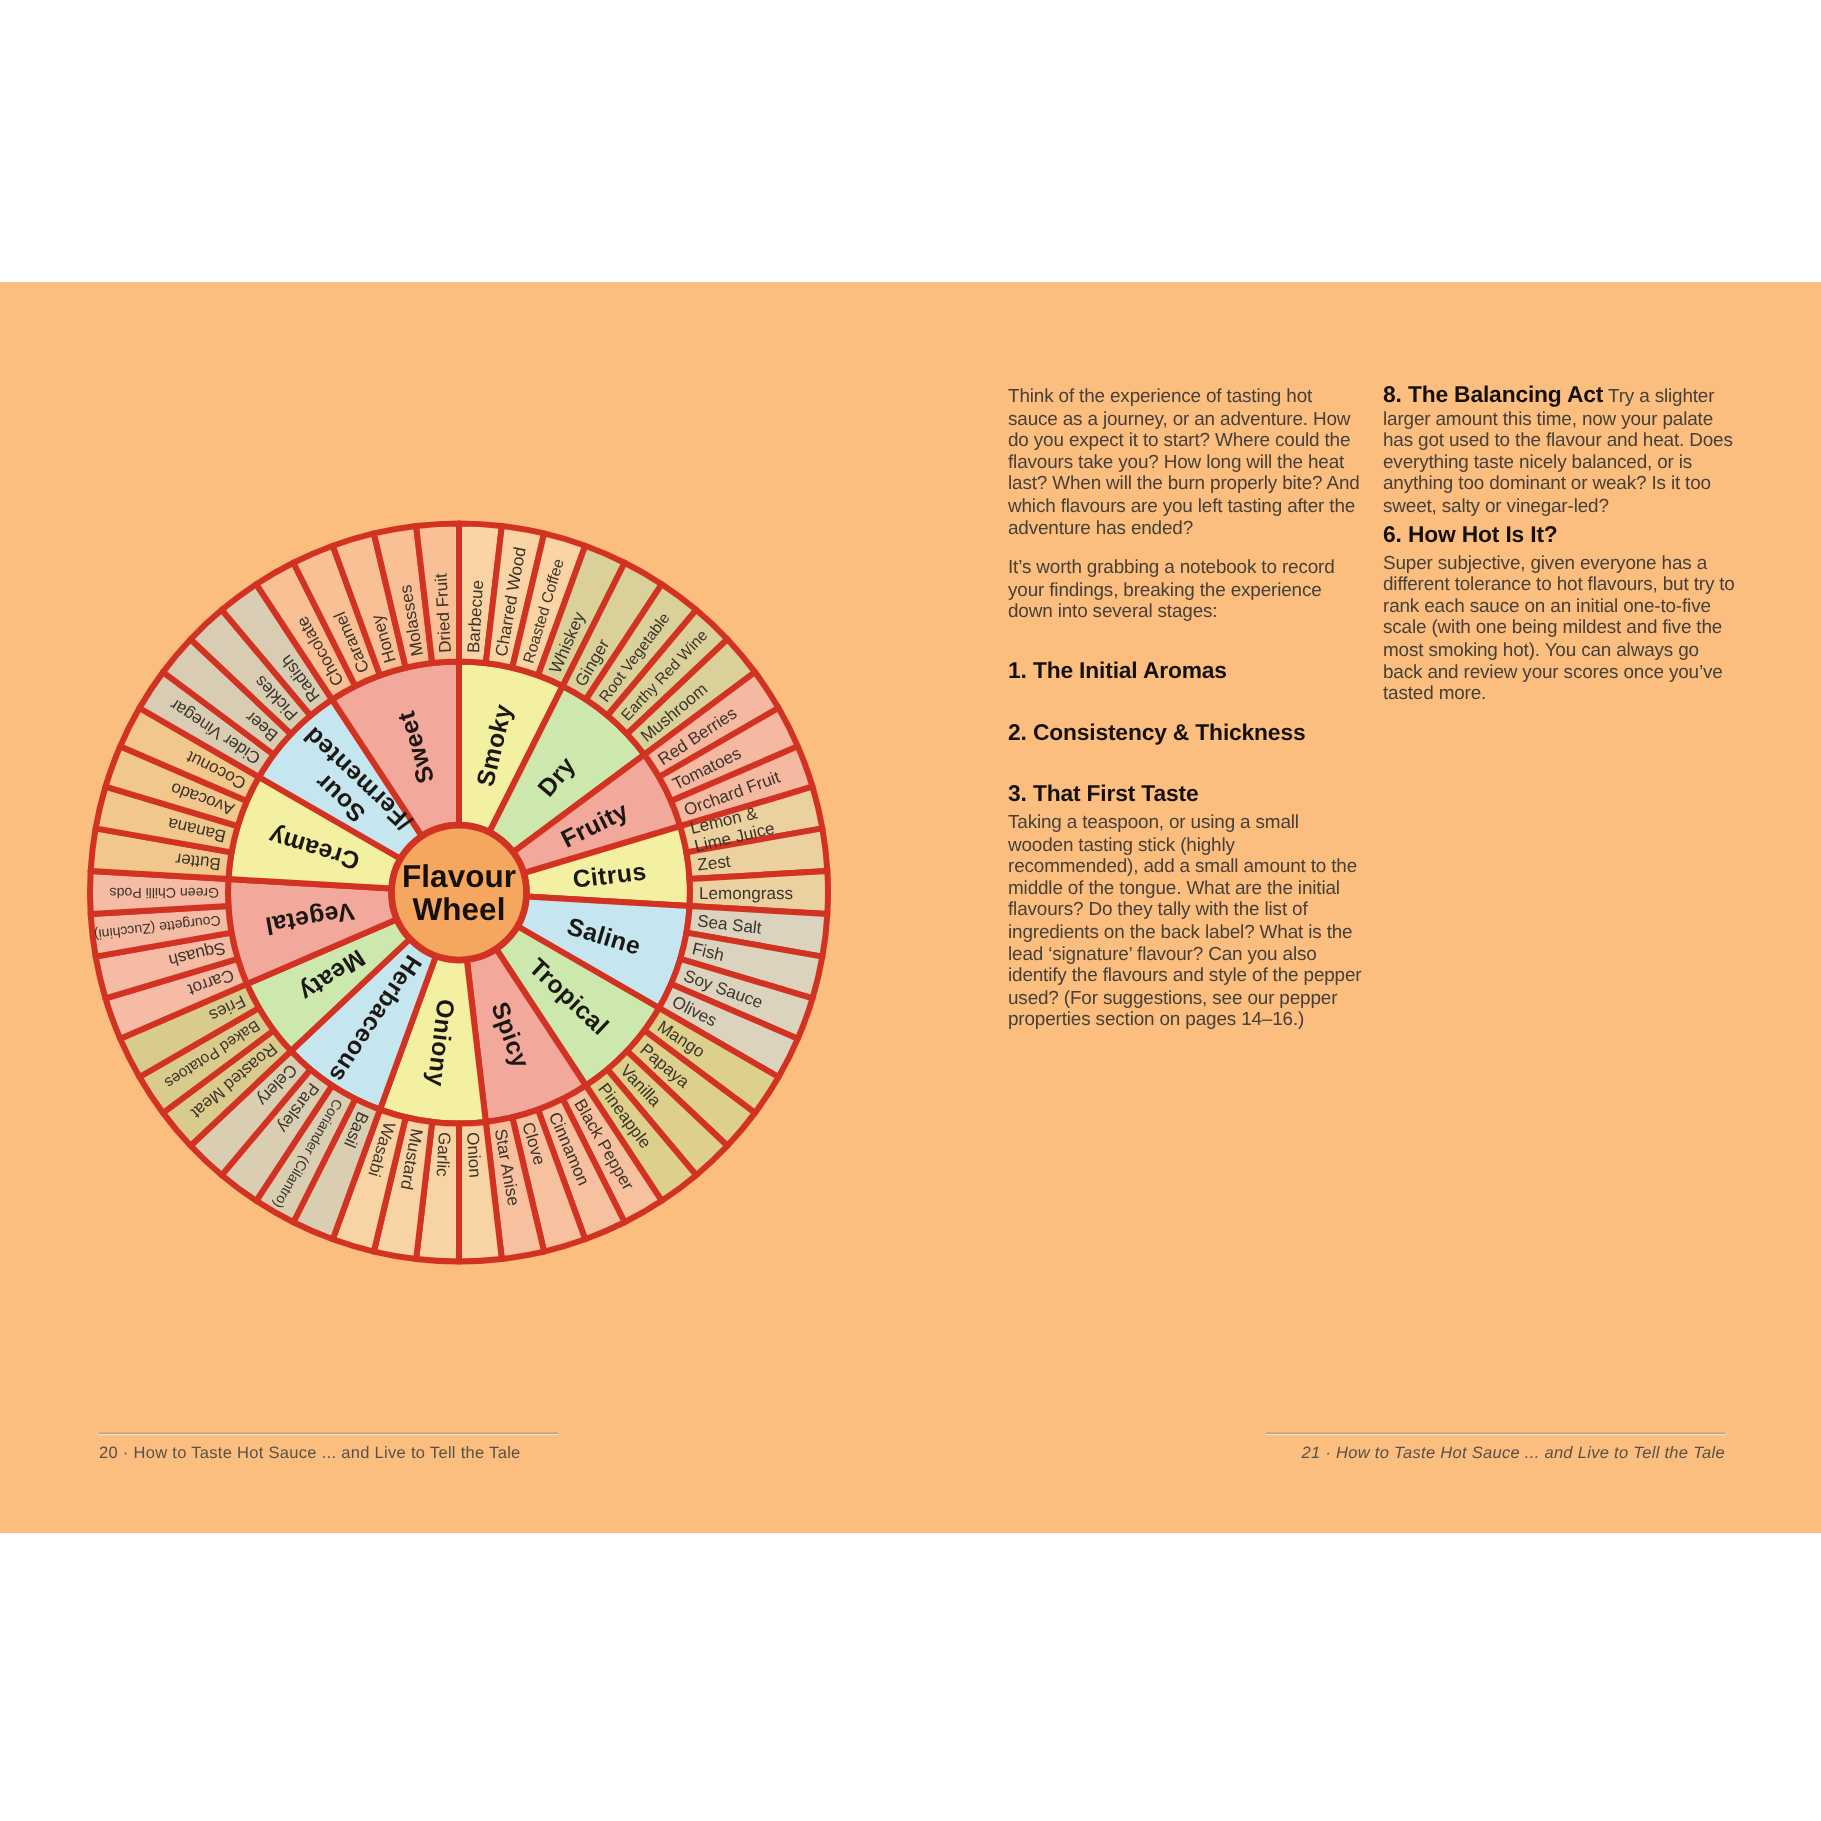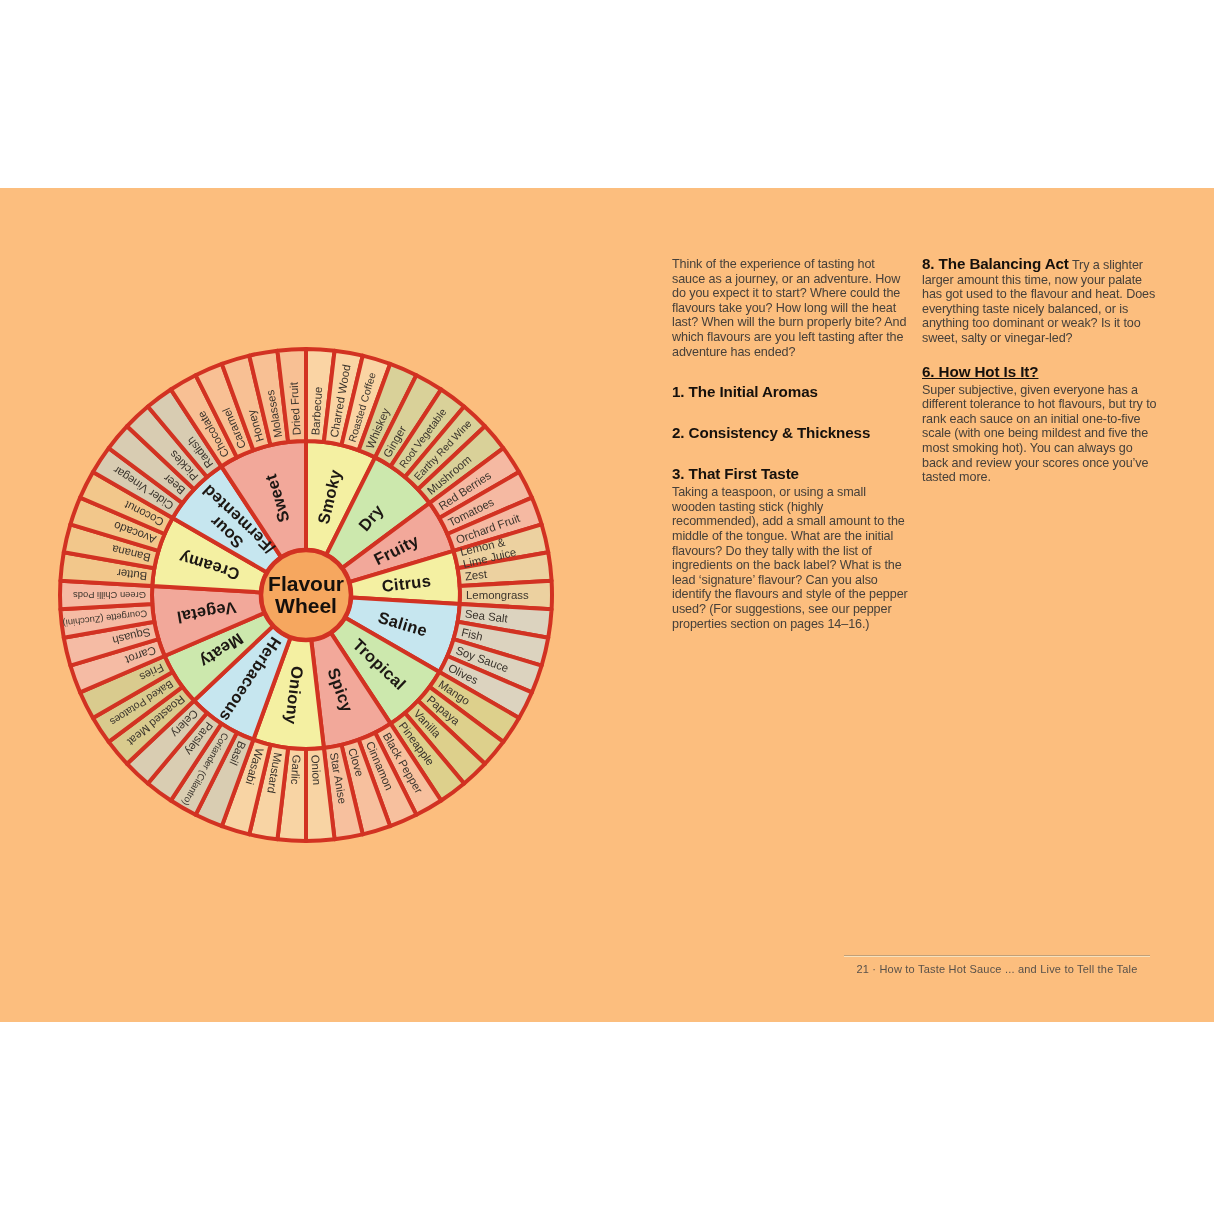--- a/index.html
+++ b/index.html
@@ -20,27 +20,27 @@
   .col-2 { left:922px; }
 
   .article-title { font-size:19.5px; line-height:21.5px; color:#15100c;
                    margin:0 0 6px 0; font-weight:700; letter-spacing:0; }
   .col p { margin:0; }
   .col p + p { margin-top:12px; }
   .sec-title { font-size:15.2px; line-height:17px; color:#15100c; font-weight:700;
                margin:24px 0 3px 0; letter-spacing:-0.1px; }
   .sec-inline { margin:0; }
   .sec-inline + .sec-inline { margin-top:13px; }
-  .col-2 .sec-title { margin-top:17px;text-decoration:underline; }
+  .col-2 .sec-title { margin-top:3px; }
   .inline-title { font-size:15.2px; color:#15100c; font-weight:700; }
 
   .footer { position:absolute; top:767px; width:306px; font-size:11px;
             color:#58514a; letter-spacing:0.2px; }
   .footer-left { left:66px; }
-  .footer-right { left:844px; text-align:center; }
+  .footer-right { left:844px; text-align:right;font-style:italic; }
   .footer .rule { height:1px; background:#c2a078; border-bottom:1px solid #f8e2bd; margin-bottom:6px; }
 </style>
 </head>
 <body>
 
 <div class="band-top"></div>
 
 <div class="spread">
 
   <div class="wheel-wrap">
@@ -181,37 +181,42 @@
         <text transform="translate(204.11 96.72) rotate(253.33)" font-size="11.4" font-weight="400" text-anchor="start" fill="#3a342c" letter-spacing="0"><tspan x="0" y="4.0">Honey</tspan></text>
         <text transform="translate(222.22 92.43) rotate(260.00)" font-size="11.4" font-weight="400" text-anchor="start" fill="#3a342c" letter-spacing="0"><tspan x="0" y="4.0">Molasses</tspan></text>
         <text transform="translate(240.70 90.27) rotate(266.67)" font-size="11.4" font-weight="400" text-anchor="start" fill="#3a342c" letter-spacing="0"><tspan x="0" y="4.0">Dried Fruit</tspan></text>
         <circle cx="250" cy="250" r="45" fill="#F6A75F" stroke="#D23222" stroke-width="4.5"></circle>
         <text transform="translate(250 250)" text-anchor="middle" font-size="21" font-weight="700" fill="#15100c"><tspan x="0" y="-4">Flavour</tspan><tspan x="0" y="18">Wheel</tspan></text>
       </svg>
   </div>
 
   <section class="col col-1">
     <p>Think of the experience of tasting hot sauce as a journey, or an adventure. How do you expect it to start? Where could the flavours take you? How long will the heat last? When will the burn properly bite? And which flavours are you left tasting after the adventure has ended?</p>
+    <p>It’s worth grabbing a notebook to record your findings, breaking the experience down into several stages:</p>
 
     <h2 class="sec-title">1. The Initial Aromas</h2>
 
     <h2 class="sec-title">2. Consistency &amp; Thickness</h2>
 
     <h2 class="sec-title">3. That First Taste</h2>
     <p>Taking a teaspoon, or using a small wooden tasting stick (highly recommended), add a small amount to the middle of the tongue. What are the initial flavours? Do they tally with the list of ingredients on the back label? What is the lead ‘signature’ flavour? Can you also identify the flavours and style of the pepper used? (For suggestions, see our pepper properties section on pages 14–16.)</p>
   </section>
 
   <section class="col col-2">
     <p class="sec-inline"><strong class="inline-title">8. The Balancing Act</strong> <span>Try a slighter larger amount this time, now your palate has got used to the flavour and heat. Does everything taste nicely balanced, or is anything too dominant or weak? Is it too sweet, salty or vinegar-led?</span></p>
 
 
     <h2 class="sec-title">6. How Hot Is It?</h2>
     <p>Super subjective, given everyone has a different tolerance to hot flavours, but try to rank each sauce on an initial one-to-five scale (with one being mildest and five the most smoking hot). You can always go back and review your scores once you’ve tasted more.</p>
   </section>
 
+  <div class="footer footer-left">
+    <div class="rule"></div>
+    <div class="footer-text">20 · How to Taste Hot Sauce ... and Live to Tell the Tale</div>
+  </div>
 
   <div class="footer footer-right">
     <div class="rule"></div>
     <div class="footer-text">21 · How to Taste Hot Sauce ... and Live to Tell the Tale</div>
   </div>
 
 </div>
 
 <div class="band-bottom"></div>
 

